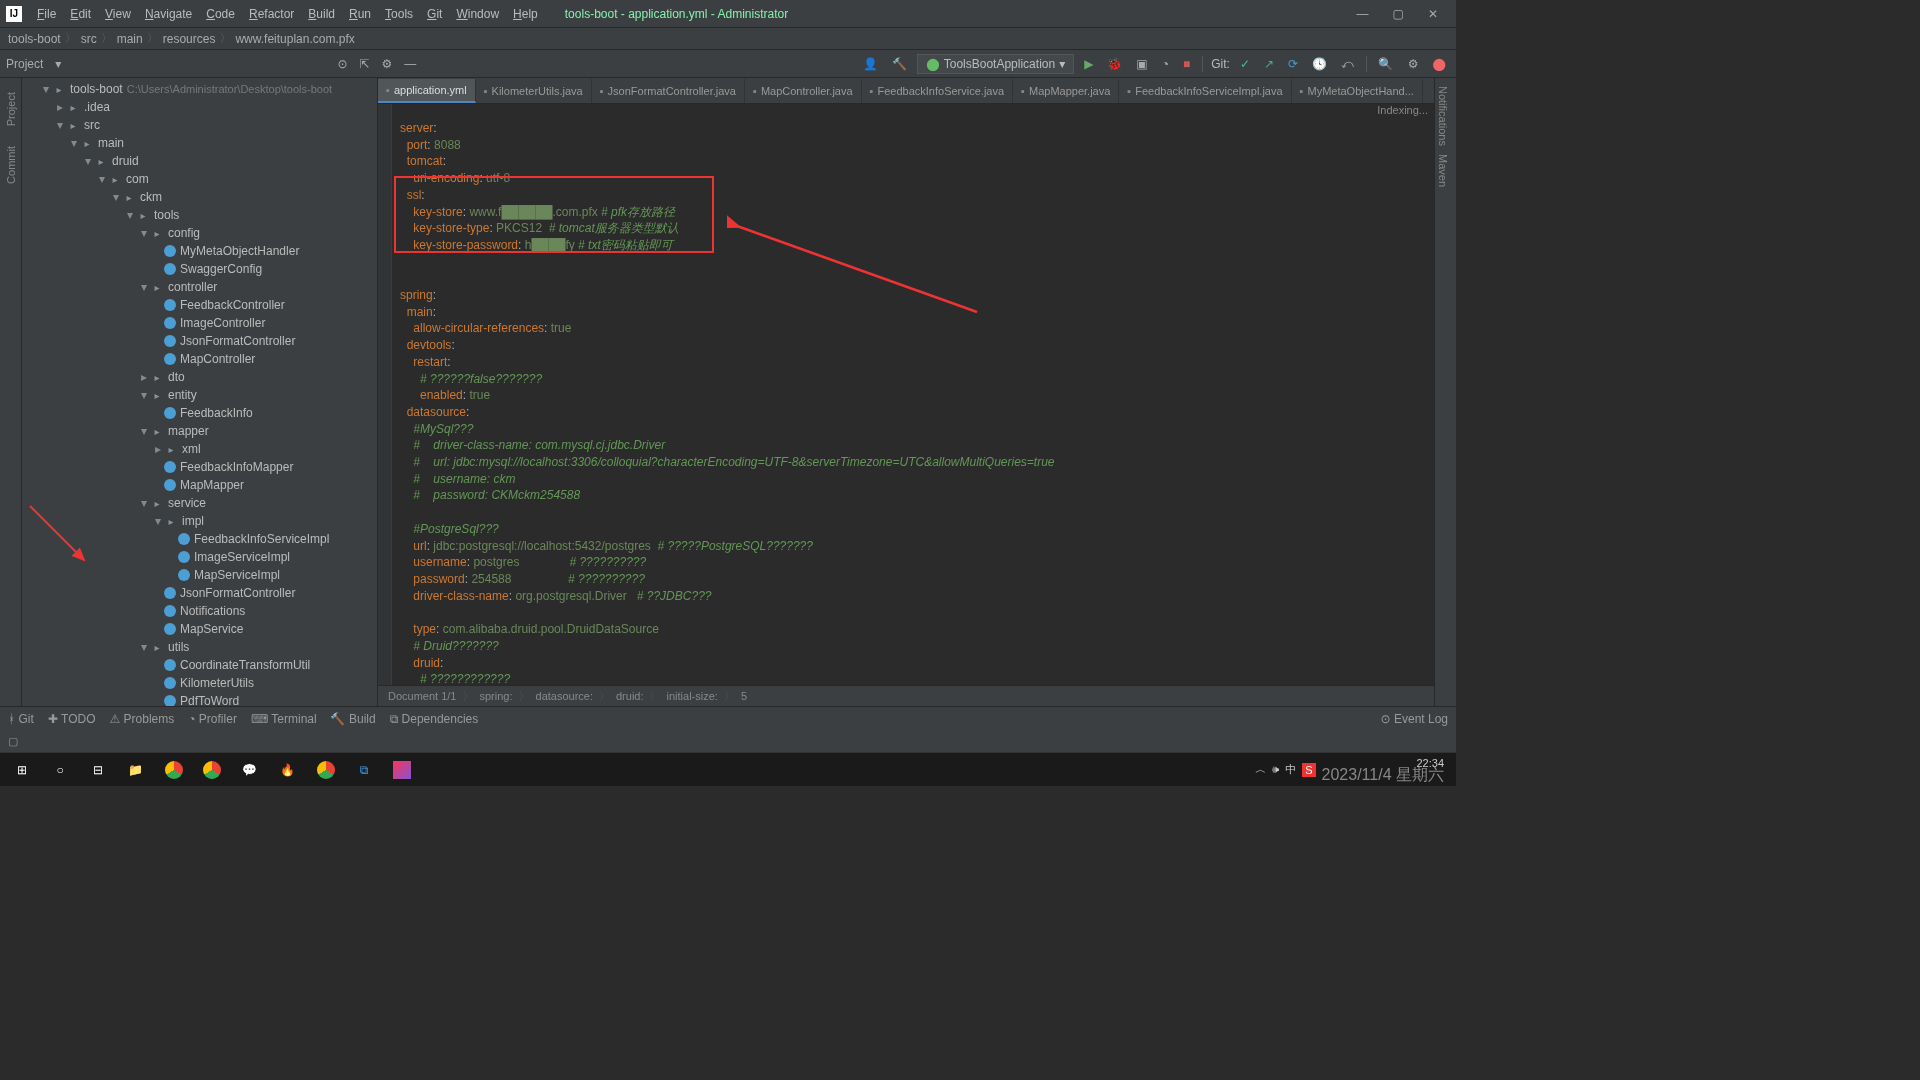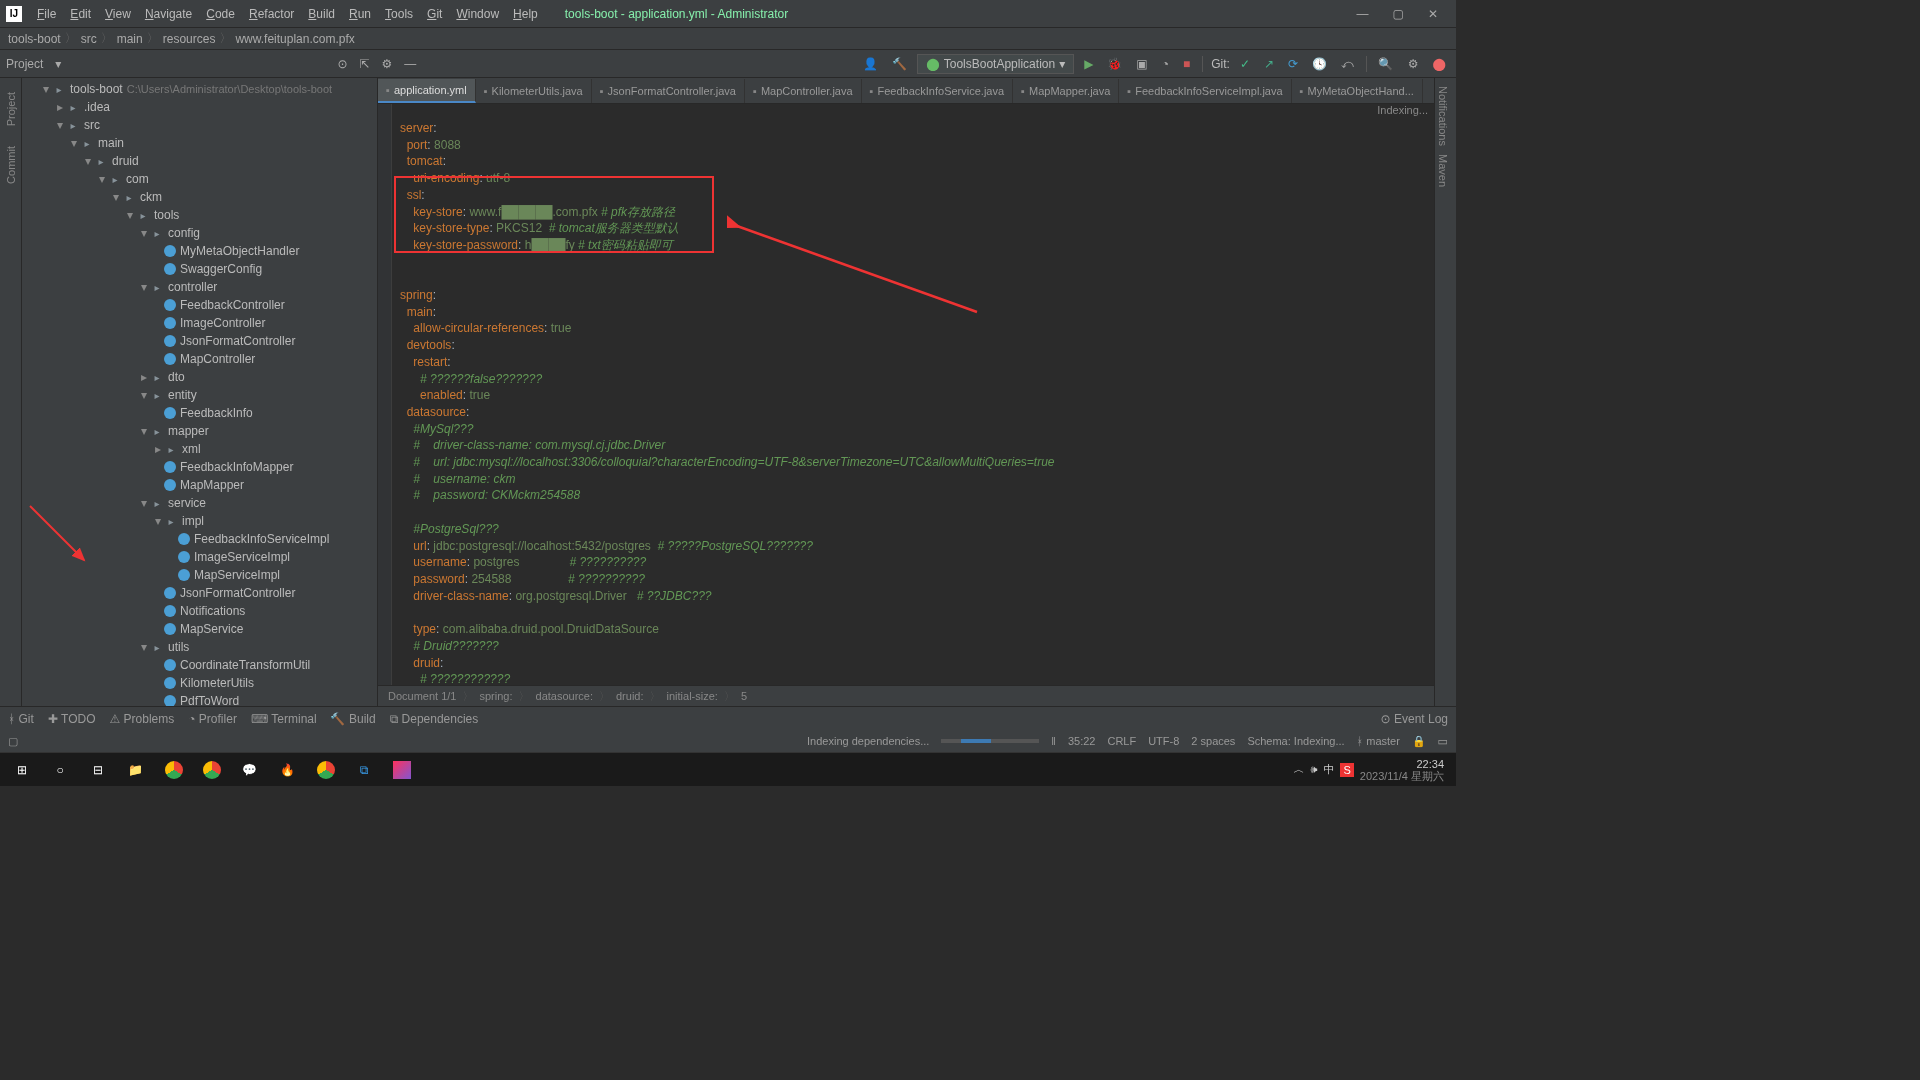--- a/index.html
+++ b/index.html
@@ -407,33 +407,20 @@
     <div class="item">⌨ Terminal</div>
     <div class="item">🔨 Build</div>
     <div class="item">⧉ Dependencies</div>
     <div class="right">
       <div class="item">⊙ Event Log</div>
     </div>
   </div>
 
 <div class="status-bar">
   <span>▢</span>
-  <div class="right">
-    <span>Indexing dependencies...</span>
-    <span class="progress"></span>
-    <span>‖</span>
-    <span>35:22</span>
-    <span>CRLF</span>
-    <span>UTF-8</span>
-    <span>2 spaces</span>
-    <span>Schema: Indexing...</span>
-    <span>ᚼ <span>master</span></span>
-    <span>🔒</span>
-    <span>▭</span>
-  </div>
 </div>
 
 <div class="taskbar">
   <div class="tbtn" style="color:#fff">⊞</div>
   <div class="tbtn" style="color:#fff">○</div>
   <div class="tbtn" style="color:#fff">⊟</div>
   <div class="tbtn">📁</div>
   <div class="tbtn">
       <span style="width:18px;height:18px;border-radius:50%;background:conic-gradient(#ea4335 0 120deg,#34a853 120deg 240deg,#fbbc05 240deg 360deg);display:inline-block"></span>
     </div>
@@ -449,16 +436,16 @@
   <div class="tbtn">
       <span style="width:18px;height:18px;background:linear-gradient(135deg,#fe315d,#8256d0);display:inline-block"></span>
     </div>
   <div class="right">
     <span>︿</span>
     <span>🕪</span>
     <span>中</span>
     <span style="background:#e33;padding:1px 3px;color:#fff">S</span>
     <span style="text-align:right;line-height:12px">
       <span>22:34</span><br>
-      <span style="font-size:11px;color:#888">2023/11/4 星期六</span>
+      <span style="font-size:16px;color:#888">2023/11/4 星期六</span>
     </span>
   </div>
 </div>
 
 </body></html>

